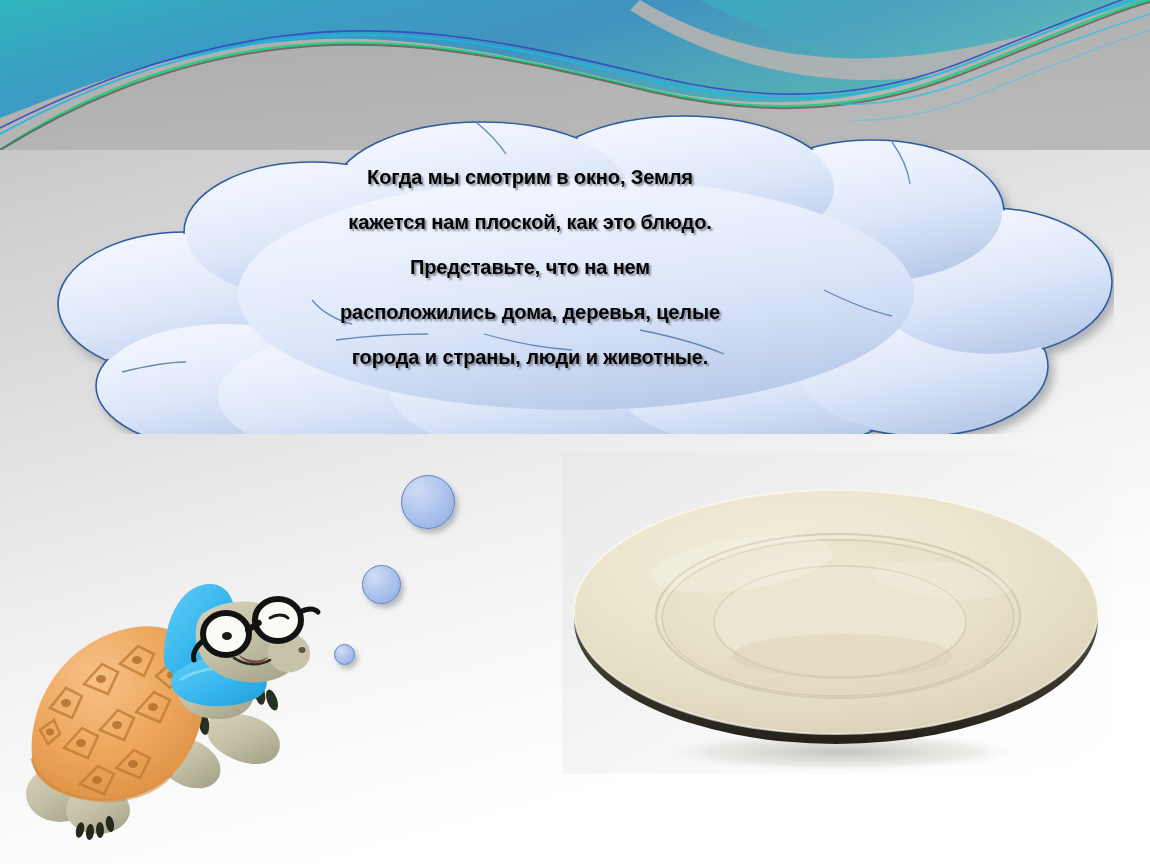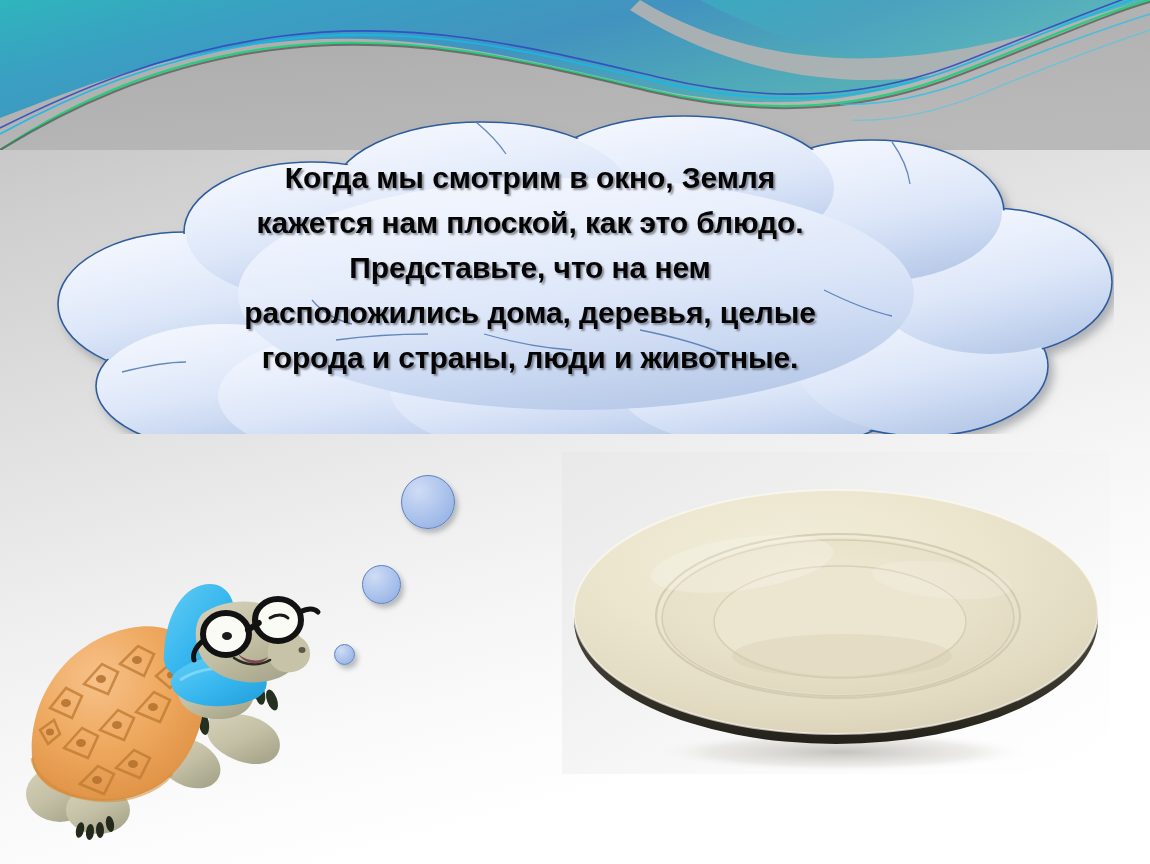--- a/index.html
+++ b/index.html
@@ -46,21 +46,21 @@
     height: 330px;
   }
   #cloud svg { display:block; }
 
   #cloud-text {
     position: absolute;
     left: 150px;
     top: 155px;
     width: 760px;
     text-align: center;
-    font-size: 30px;
+    font-size: 20px;
     font-weight: bold;
     line-height: 45px;
     color: #050505;
     letter-spacing: -0.1px;
     text-shadow: 2px 2px 2px rgba(60,60,70,0.55);
     white-space: pre-line;
     pointer-events: none;
   }
 
   

